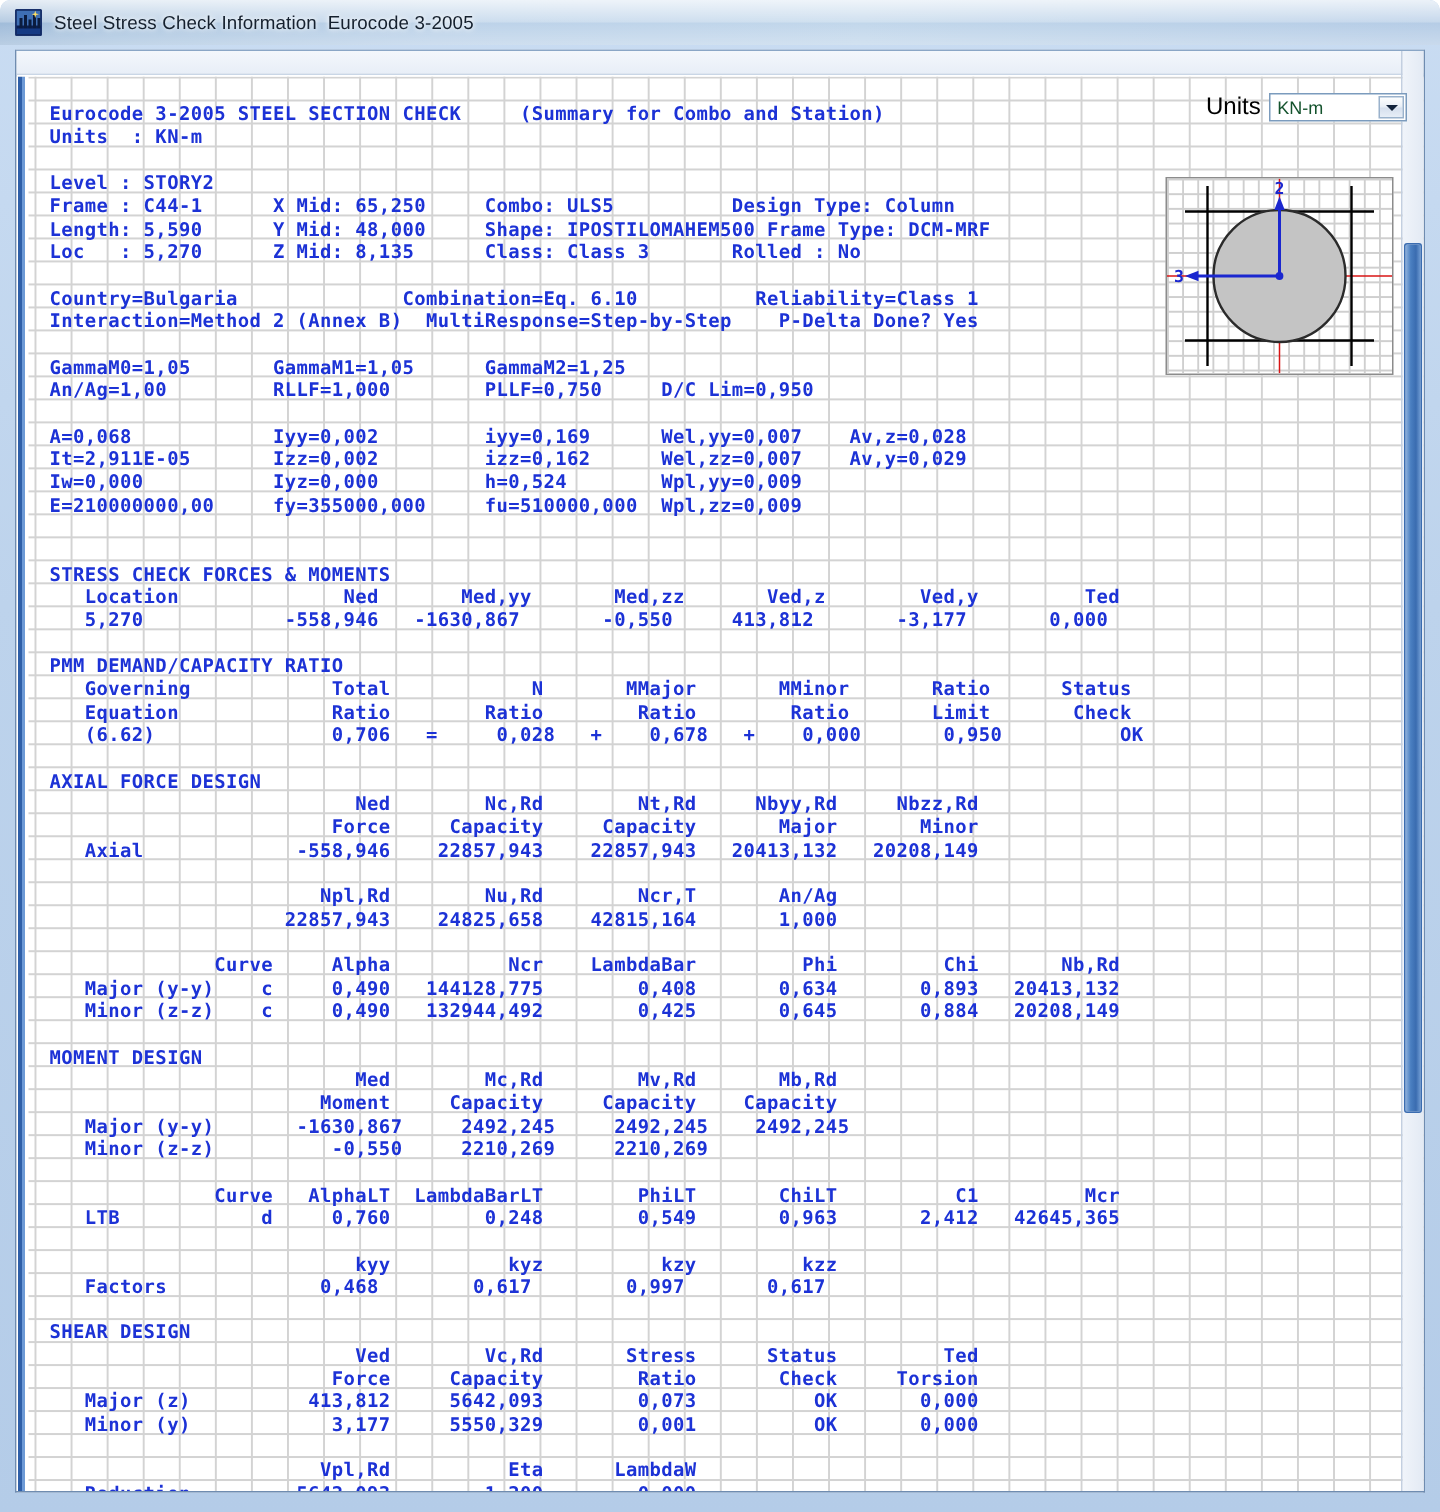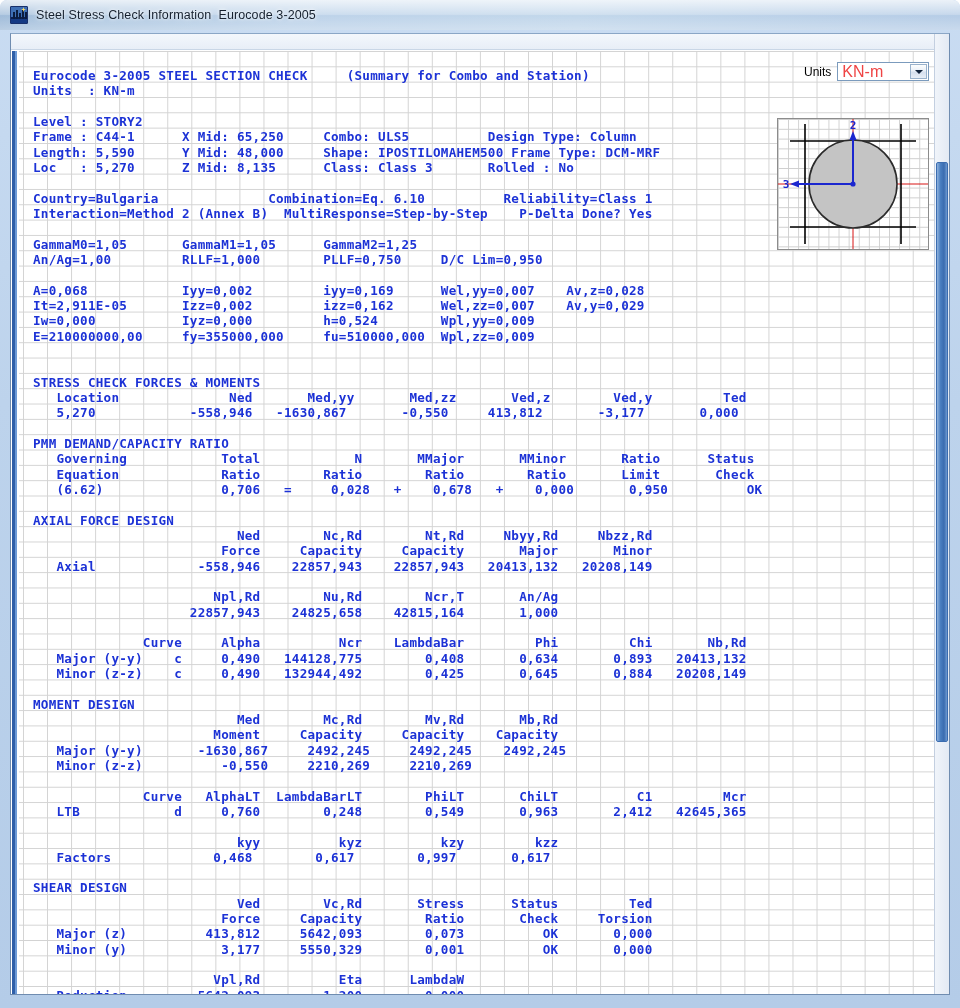--- a/index.html
+++ b/index.html
@@ -175,39 +175,39 @@
     position: absolute;
     left: 793px;
     top: 28px;
     display: flex;
     align-items: center;
     gap: 6px;
     z-index: 6;
   }
   #units-label {
     font-family: "Liberation Sans", sans-serif;
-    font-size: 12px;
+    font-size: 16px;
     font-weight: normal;
     color: #000000;
   }
   #units-select {
     width: 92px;
     height: 19px;
     box-sizing: border-box;
     border: 1px solid #7b9bbd;
     background: #ffffff;
     display: flex;
     align-items: center;
     position: relative;
     box-shadow: 0 0 0 1px #ffffff inset;
   }
   #units-value {
     font-family: "Liberation Sans", sans-serif;
-    font-size: 16px;
-    color: #ef4444;
+    font-size: 12px;
+    color: #14532d;
     padding-left: 4px;
   }
   #units-arrow {
     position: absolute;
     right: 1px; top: 1px;
     width: 17px; height: 15px;
     background: linear-gradient(to bottom,#fdfefe 0%,#eaf0f7 45%,#d6e0ee 55%,#e7eef7 100%);
     border: 1px solid #9ab2cc;
     box-sizing: border-box;
     display: flex; align-items: center; justify-content: center;

